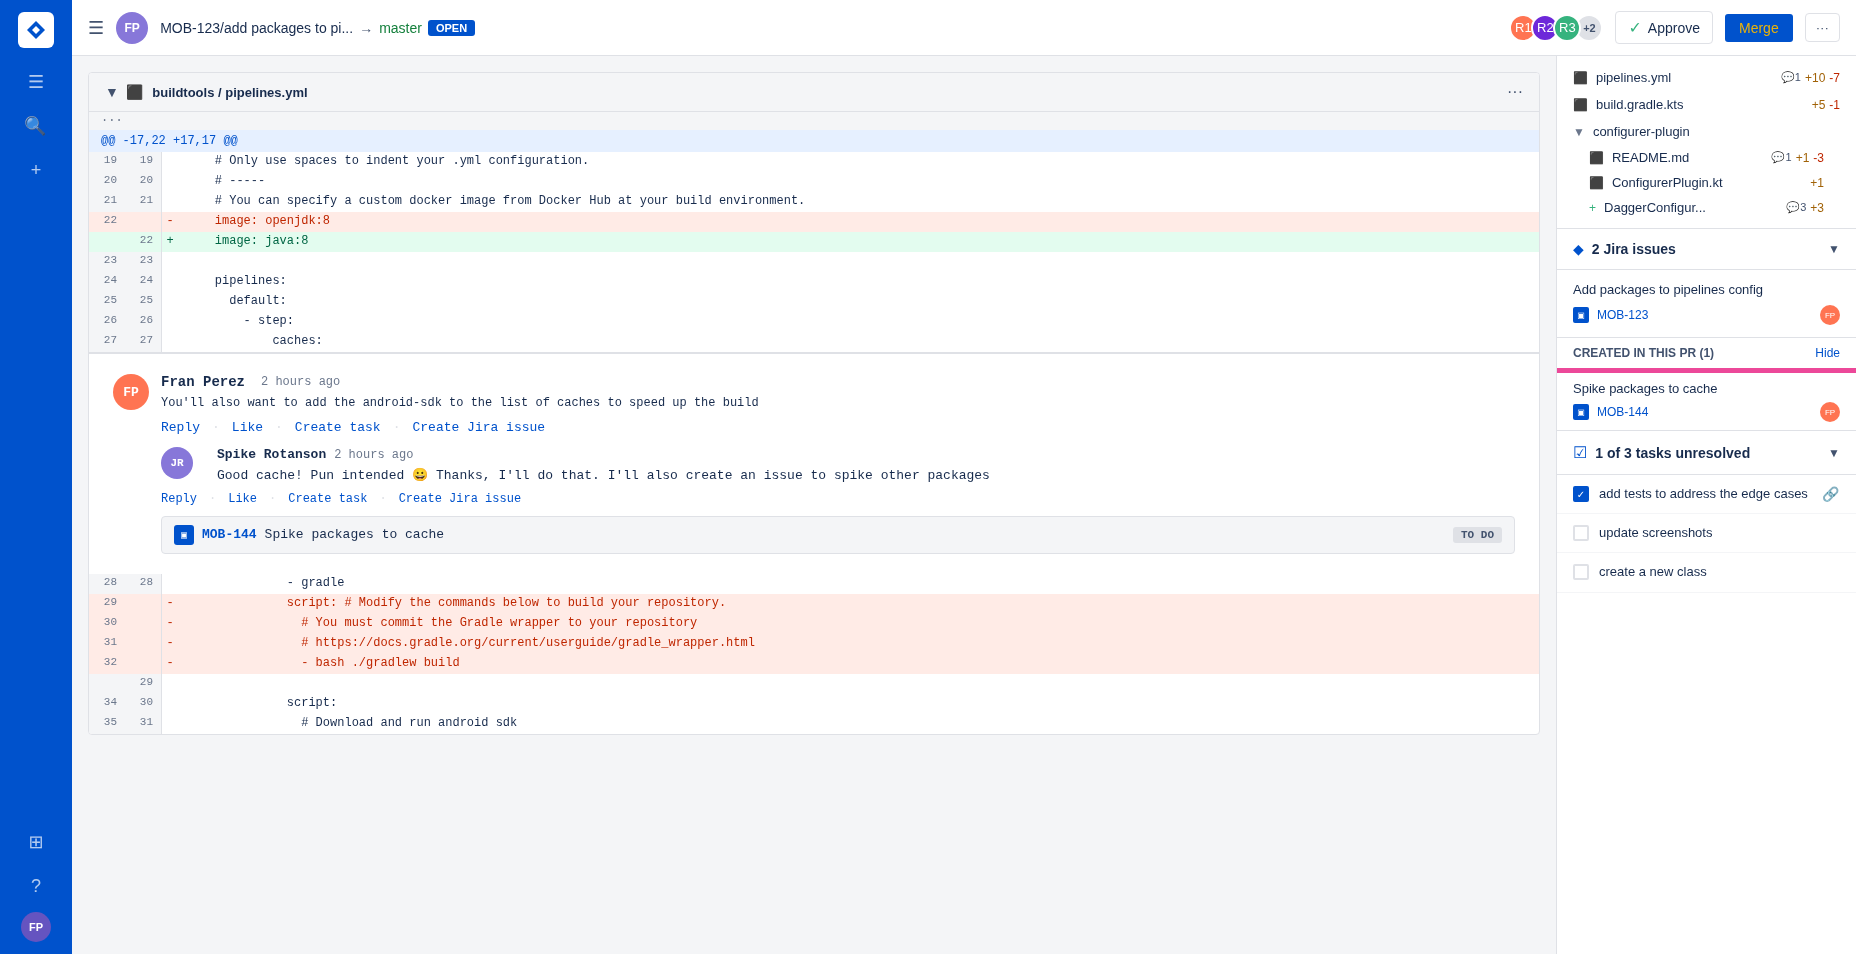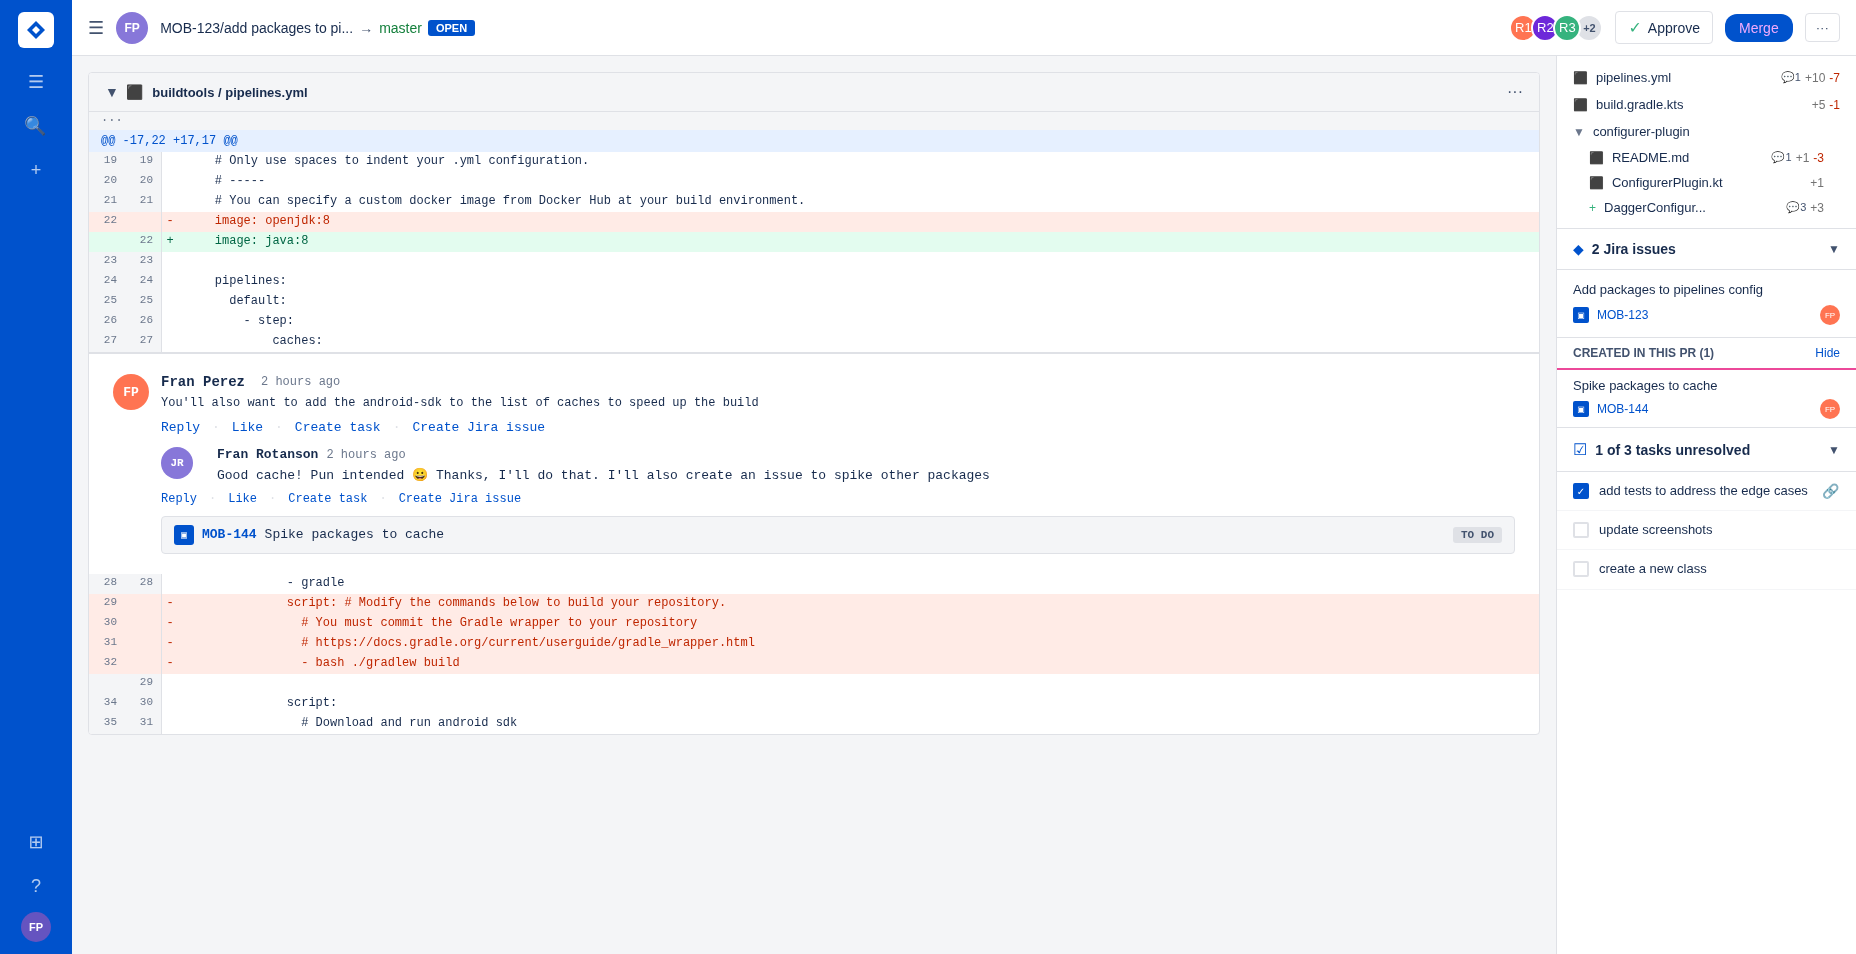--- a/index.html
+++ b/index.html
@@ -116,23 +116,23 @@
       border-radius: 4px;
       padding: 6px 12px;
       font-size: 14px;
       font-weight: 500;
       color: #172b4d;
       cursor: pointer;
     }
     .approve-check { color: #36b37e; font-size: 16px; }
     .merge-btn {
       background: #0052cc;
-      color: #f0abfc;
+      color: #eab308;
       border: none;
-      border-radius: 12px;
+      border-radius: 3px;
       padding: 6px 14px;
       font-size: 14px;
       font-weight: 500;
       cursor: pointer;
     }
     .more-btn {
       background: white;
       border: 1px solid #dfe1e6;
       border-radius: 4px;
       padding: 6px 10px;
@@ -335,21 +335,21 @@
       cursor: pointer;
     }
     .file-icon-yellow { color: #ff991f; font-size: 12px; }
     .file-icon-green { color: #36b37e; font-size: 12px; }
     .file-icon-folder { color: #6b778c; font-size: 12px; }
     .file-stats {
       margin-left: auto;
       display: flex; gap: 4px; align-items: center;
       font-size: 12px;
     }
-    .stat-added { color: #737373; }
+    .stat-added { color: #a16207; }
     .stat-removed { color: #bf2600; }
     .file-comment-count { color: #42526e; font-size: 11px; display: flex; align-items: center; gap: 2px; }
 
     .folder-item {
       display: flex; align-items: center; gap: 8px;
       padding: 6px 16px;
       font-size: 13px;
       color: #172b4d;
       font-weight: 500;
     }
@@ -391,21 +391,21 @@
       background: #ff7452;
       margin-left: auto;
       display: flex; align-items: center; justify-content: center;
       color: white; font-size: 8px;
     }
 
     
     .created-in-pr-header {
       display: flex; align-items: flex-start; gap: 8px;
       padding: 8px 16px;
-      border-bottom: 2px solid #ec4899;
+      border-bottom: 5px solid #ec4899;
     }
     .created-label { font-size: 12px; font-weight: 600; color: #42526e; flex: 1; }
     .hide-link { font-size: 12px; color: #0052cc; cursor: pointer; }
     .created-issue { padding: 8px 16px; border-bottom: 1px solid #dfe1e6; }
     .created-issue-title { font-size: 13px; color: #172b4d; margin-bottom: 6px; }
     .created-issue-row { display: flex; align-items: center; gap: 8px; }
 
     
     .tasks-section-header {
       display: flex; align-items: center; gap: 8px;
@@ -601,21 +601,21 @@
               <span class="comment-action">Create task</span>
               <span class="comment-action-sep">·</span>
               <span class="comment-action">Create Jira issue</span>
             </div>
 
             <div class="reply-thread">
               <div class="reply-main">
                 <div class="reply-avatar" style="background:#8777d9;">JR</div>
                 <div class="reply-body">
                   <div class="reply-header">
-                    <span class="reply-author">Fran Rotanson</span>
+                    <span class="reply-author">Spike Rotanson</span>
                     <span class="reply-time">2 hours ago</span>
                   </div>
                   <div class="reply-text">Good cache! Pun intended 😀 Thanks, I'll do that. I'll also create an issue to spike other packages</div>
                 </div>
               </div>
               <div class="reply-actions">
                 <span class="comment-action">Reply</span>
                 <span class="comment-action-sep">·</span>
                 <span class="comment-action">Like</span>
                 <span class="comment-action-sep">·</span>

